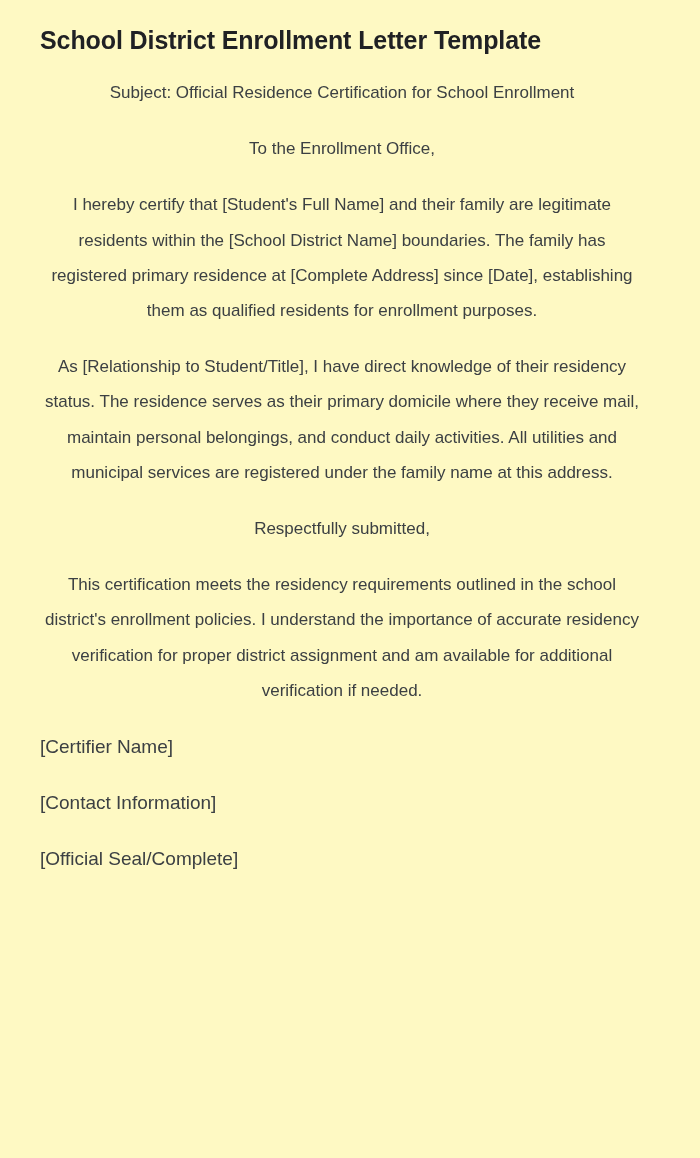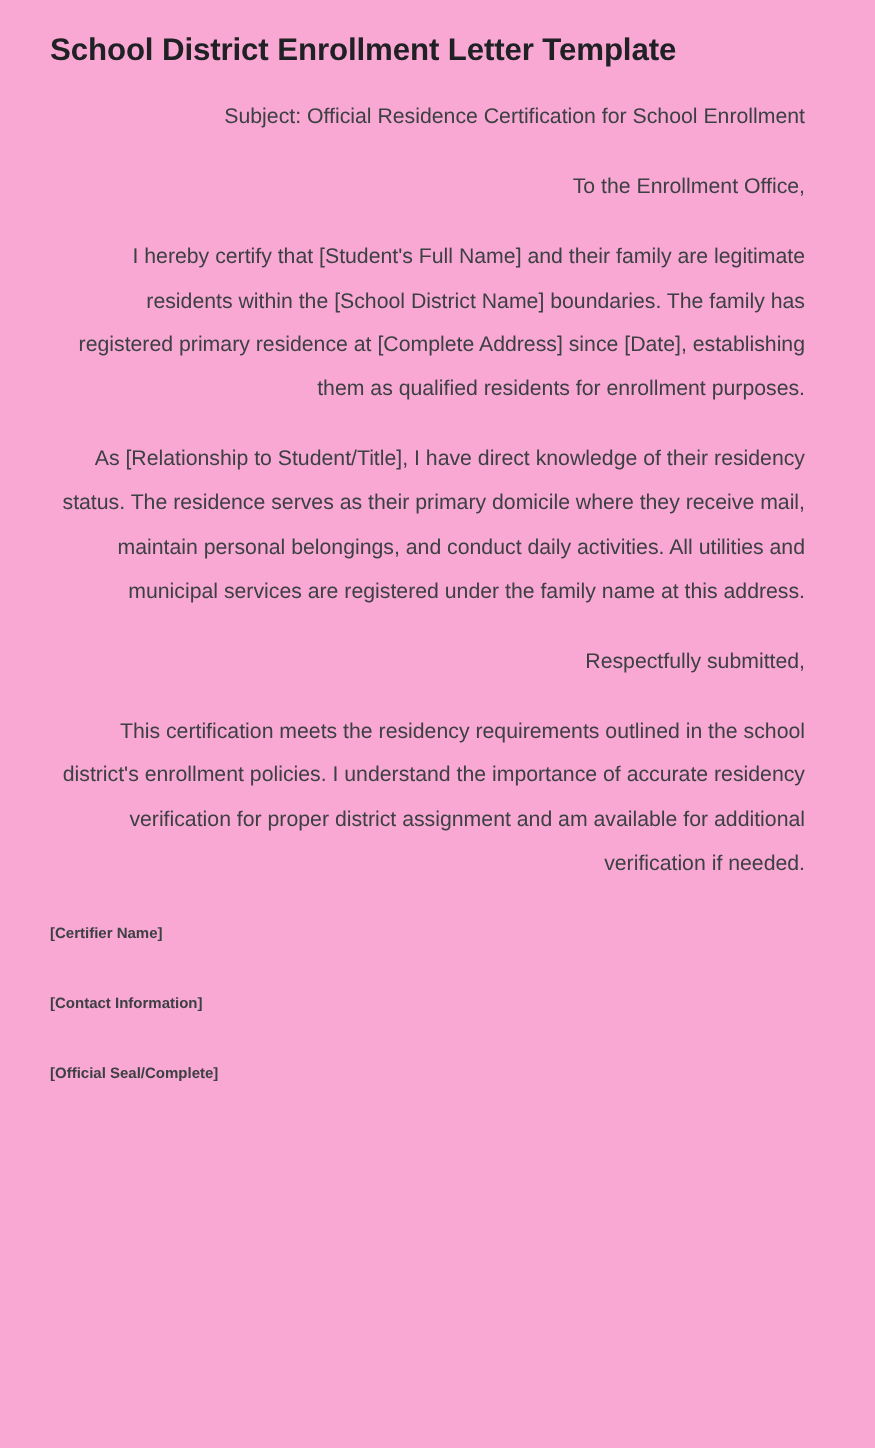--- a/index.html
+++ b/index.html
@@ -9,21 +9,21 @@
     background: #ffffff;
   }
   body {
     font-family: "Liberation Sans", sans-serif;
     -webkit-font-smoothing: antialiased;
   }
   .page {
     position: relative;
     width: 700px;
     min-height: 1158px;
-    background: #f9a8d4;
+    background: #fef9c3;
     box-sizing: border-box;
     padding: 0;
     overflow: hidden;
   }
   .doc-body {
     position: absolute;
     left: 40px;
     top: 0;
     width: 604px;
   }
@@ -37,29 +37,29 @@
     padding-top: 25px;
     white-space: nowrap;
   }
   .doc-para {
     font-size: 17px;
     font-weight: normal;
     color: #3c4043;
     line-height: 35.2px;
     margin: 0;
     padding-top: 21px;
-    text-align: right;
+    text-align: center;
     word-spacing: 0px;
   }
   .doc-para.first-para {
     padding-top: 20px;
   }
   .sig-line {
-    font-size: 12px;
-    font-weight: bold;
+    font-size: 19px;
+    font-weight: normal;
     color: #3c4043;
     line-height: 35.2px;
     margin: 0;
     padding-top: 21px;
     white-space: nowrap;
   }
 </style>
 </head>
 <body>
 

